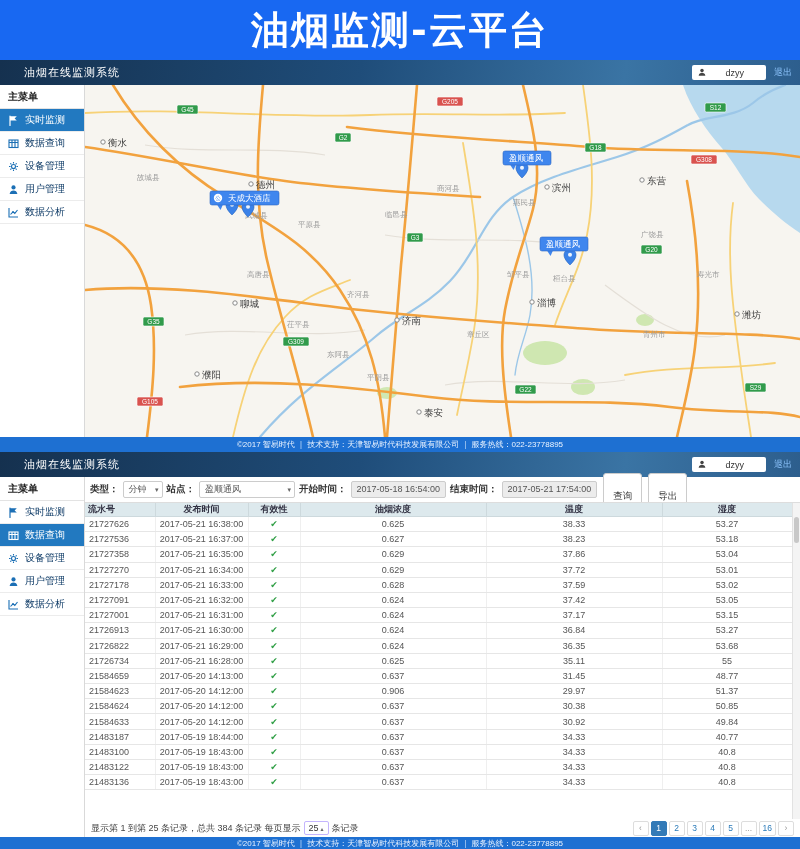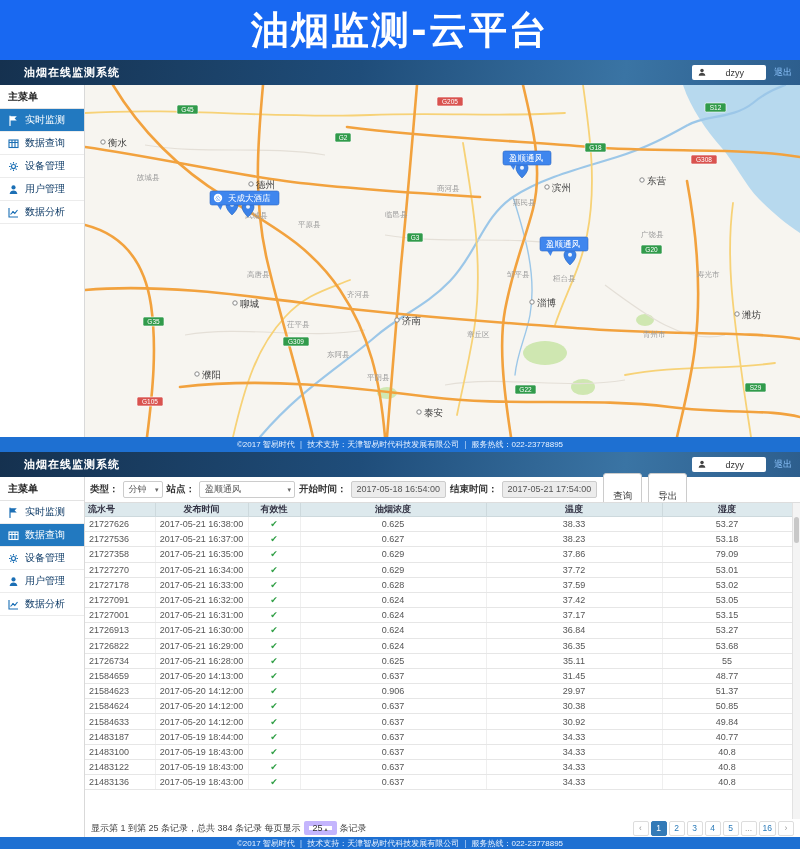--- a/index.html
+++ b/index.html
@@ -9,21 +9,21 @@
 
   
   .banner { height:60px; background:#1868f2; color:#fff; display:flex;
     align-items:center; justify-content:center; font-size:38px; font-weight:900;
     letter-spacing:2px; font-family:"DejaVu Sans",sans-serif; }
 
   
   .sys-header { height:25px; flex:0 0 25px; display:flex; align-items:center;
     padding:0 8px 0 24px; color:#fff; font-size:11px;
     background:linear-gradient(100deg,#15314f 0%,#1f4d7a 45%,#3a74a4 78%,#2d5e8d 100%); }
-  .sys-title { letter-spacing:1px;font-weight:bold; }
+  .sys-title { letter-spacing:1px; }
   .user-area { margin-left:auto; display:flex; align-items:center; gap:8px; }
   .user-box { background:#fff; border-radius:2px; height:15px; display:flex;
     align-items:center; gap:19px; padding:0 22px 0 6px; font-size:9px; color:#333; cursor:pointer; }
   .user-box svg { width:8px; height:8px; }
   .logout { color:#8fc6ff; font-size:9px; text-decoration:none; cursor:pointer; }
 
   
   .panel-body { display:flex; background:#fff; }
   .sidebar { width:85px; flex:0 0 85px; background:#fff; border-right:1px solid #d9d9d9; }
   .menu-title { font-size:10px; font-weight:bold; color:#222; padding:5px 8px 4px;
@@ -66,21 +66,21 @@
   tbody td { height:15.2px; font-size:9px; color:#555; border-bottom:1px solid #e6e6e6;
     border-right:1px solid #efefef; text-align:center; padding:0 4px; white-space:nowrap; overflow:hidden; }
   tbody td:first-child { text-align:left; }
   .check { color:#2e9e44; font-size:9px; }
   .vscroll { position:absolute; top:0; right:0; bottom:0; width:8px; background:#f4f4f4;
     border-left:1px solid #e2e2e2; cursor:pointer; }
   .vthumb { position:absolute; top:14px; left:1px; width:5px; height:26px; background:#c8c8c8; border-radius:3px; }
 
   .pagination-bar { height:18px; flex:0 0 18px; display:flex; align-items:center;
     font-size:9px; color:#444; padding:0 6px; gap:3px; }
-  .page-size { border:5px solid #c4b5fd; border-radius:2px; height:14px; display:inline-flex;
+  .page-size { border:1px solid #c4b5fd; border-radius:2px; height:14px; display:inline-flex;
     align-items:center; gap:2px; padding:0 4px; color:#333; cursor:pointer;text-align:right; }
   .page-size .caret-up { font-size:6px; color:#666; }
   .pages { margin-left:auto; display:flex; gap:2px; }
   .page-btn { min-width:16px; height:15px; border:1px solid #ddd; border-radius:2px;
     display:flex; align-items:center; justify-content:center; color:#2b7bb9; background:#fff;
     font-size:8.5px; padding:0 3px; cursor:pointer; }
   .page-btn.active { background:#337ab7; border-color:#337ab7; color:#fff; }
   .page-btn.nav { color:#999; }
 
   svg text { font-family:"Liberation Sans","DejaVu Sans",sans-serif; }
@@ -491,21 +491,21 @@
                 <td>0.627</td>
                 <td>38.23</td>
                 <td>53.18</td>
               </tr>
               <tr>
                 <td>21727358</td>
                 <td>2017-05-21 16:35:00</td>
                 <td><span class="check">✔</span></td>
                 <td>0.629</td>
                 <td>37.86</td>
-                <td>79.09</td>
+                <td>53.04</td>
               </tr>
               <tr>
                 <td>21727270</td>
                 <td>2017-05-21 16:34:00</td>
                 <td><span class="check">✔</span></td>
                 <td>0.629</td>
                 <td>37.72</td>
                 <td>53.01</td>
               </tr>
               <tr>

